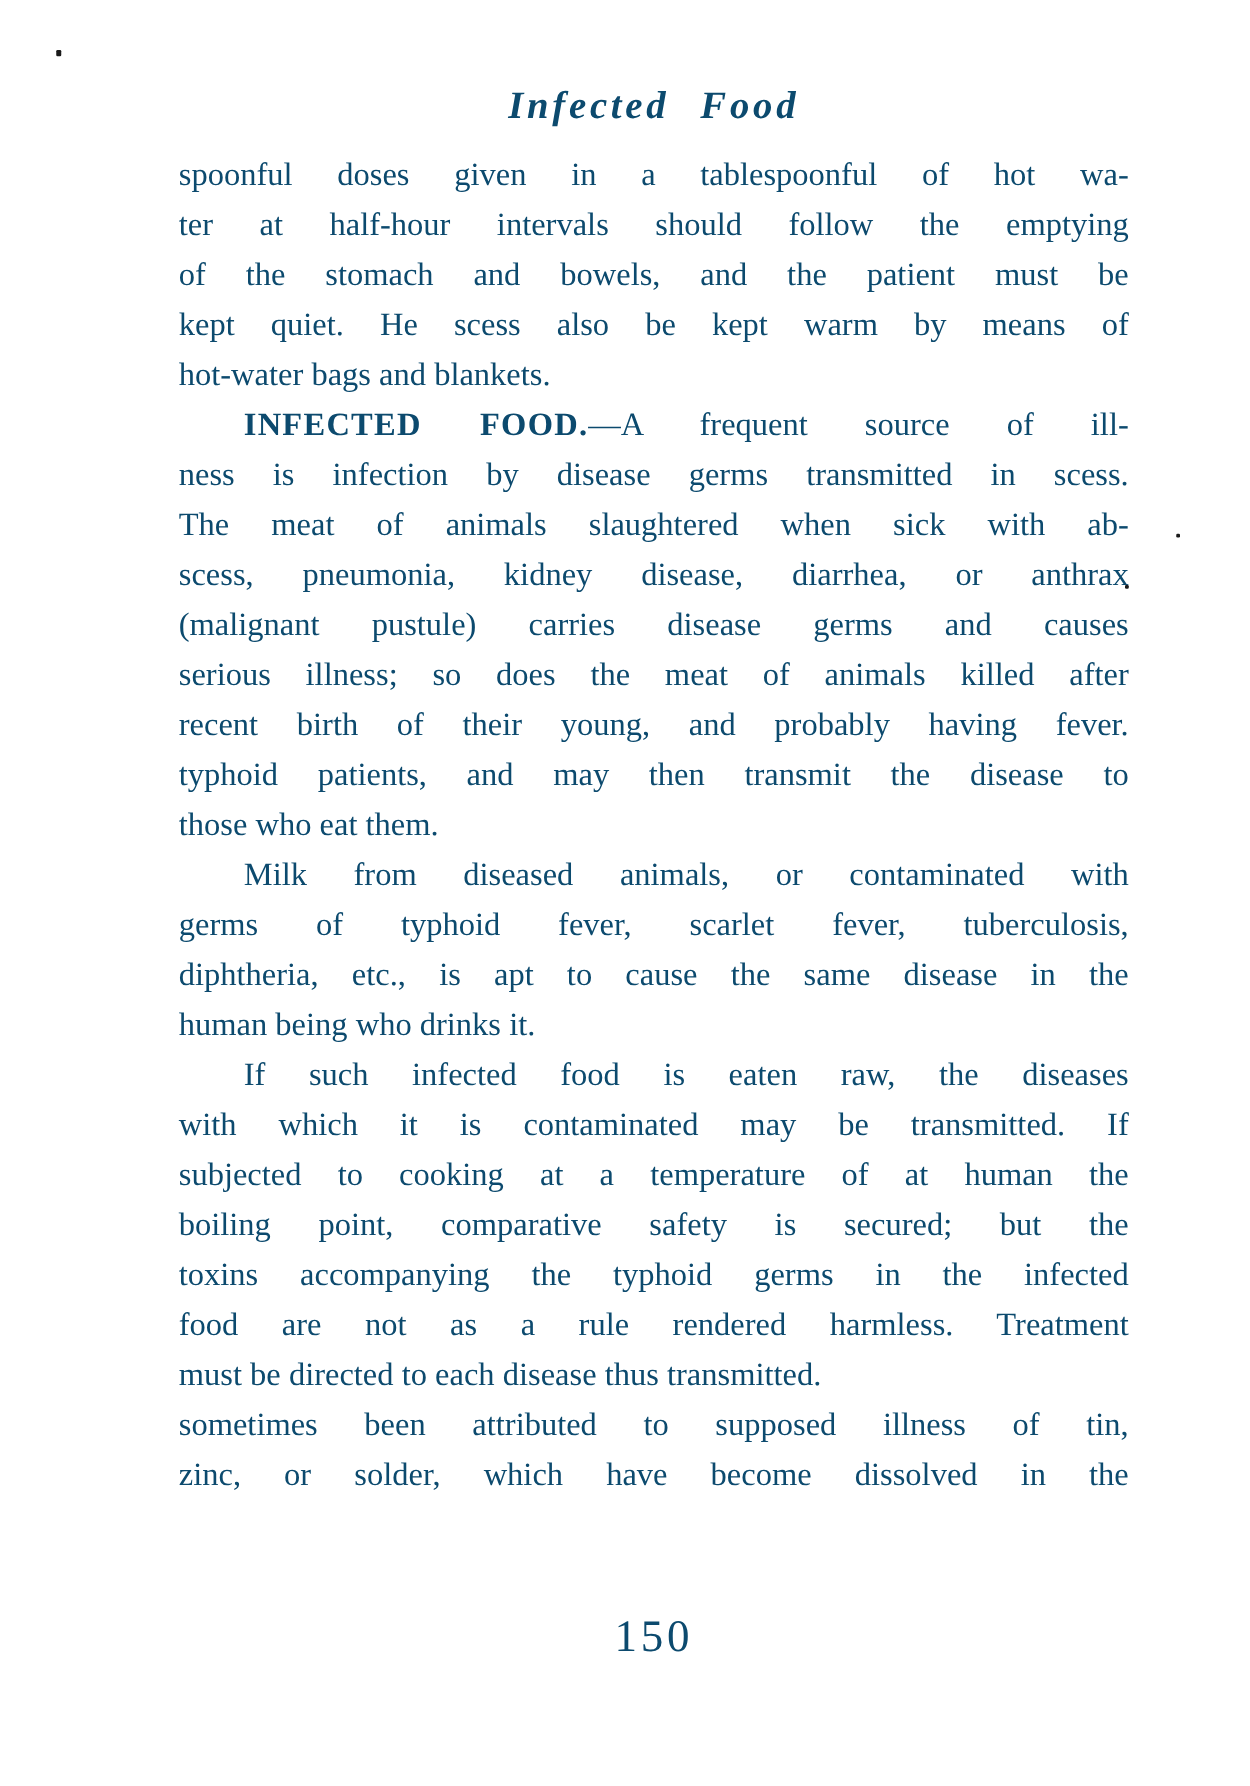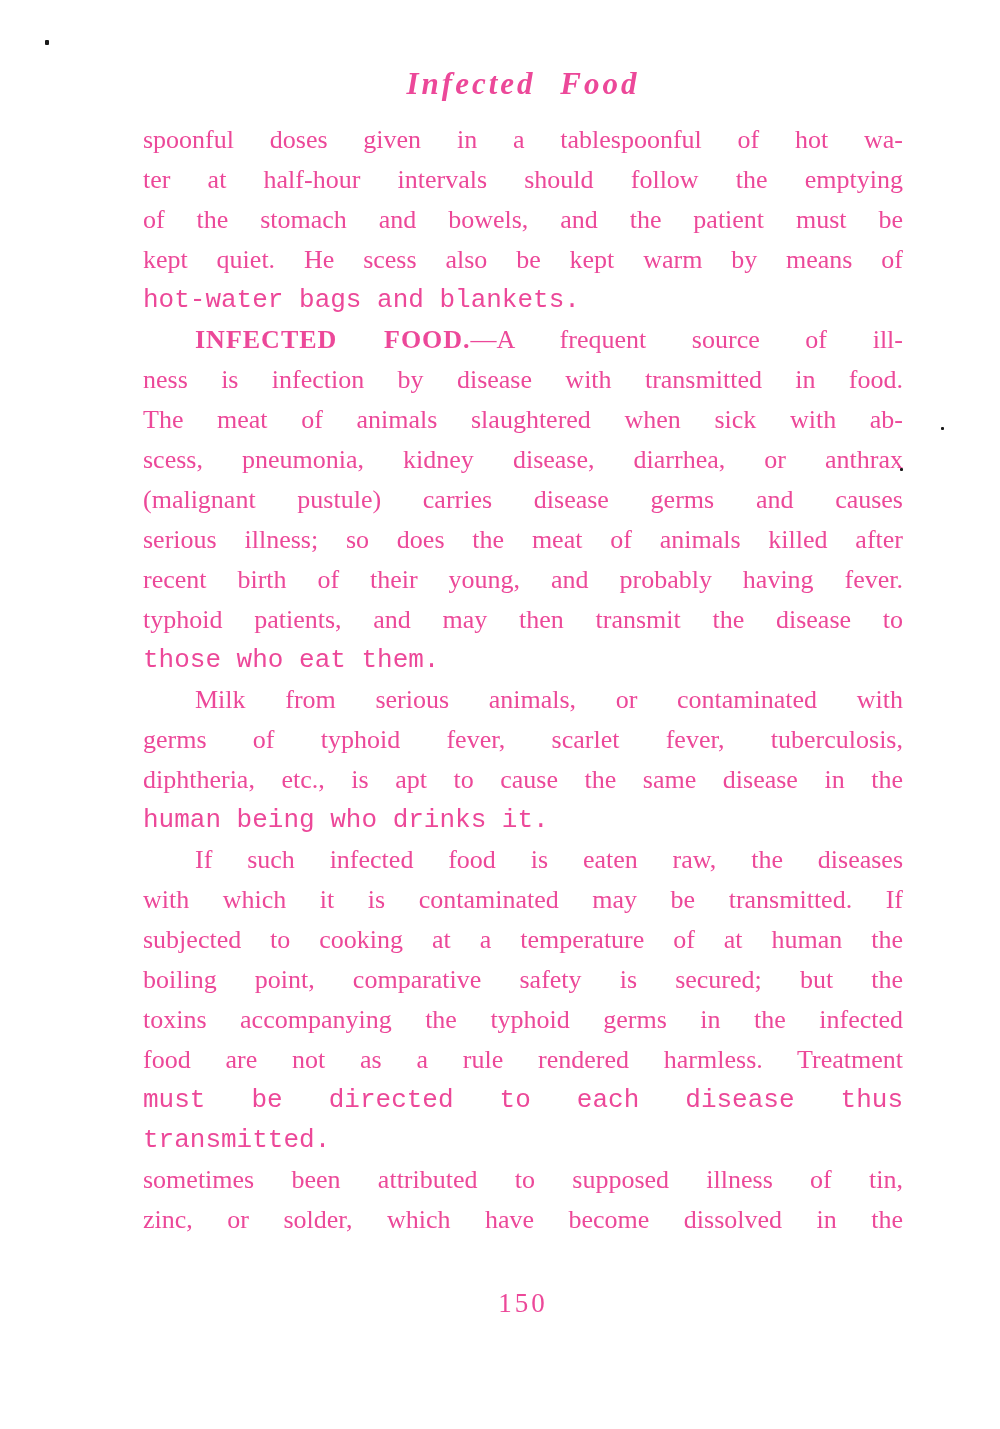--- a/index.html
+++ b/index.html
@@ -7,21 +7,21 @@
     padding: 0;
     background: #ffffff;
   }
   .page {
     position: relative;
     width: 1000px;
     height: 1429px;
     background: #ffffff;
     overflow: hidden;
     font-family: "Liberation Serif", "DejaVu Serif", serif;
-    color: #ec4899;
+    color: #0c4a6e;
   }
   .running-header {
     position: absolute;
     top: 66px;
     left: 143px;
     width: 760px;
     text-align: center;
     font-style: italic;
     font-weight: 600;
     font-size: 31px;
@@ -36,36 +36,35 @@
     font-size: 26px;
     line-height: 40px;
   }
   .line {
     text-align: justify;
     text-align-last: justify;
     white-space: normal;
   }
   .line.last {
     text-align-last: left;
-    font-family: Liberation Mono, monospace;
   }
   .line.indent {
     text-indent: 52px;
   }
   .line b {
     font-weight: bold;
     letter-spacing: 1px;
   }
   .page-number {
     position: absolute;
     top: 1288px;
     left: 143px;
     width: 760px;
     text-align: center;
-    font-size: 27px;
+    font-size: 36px;
     letter-spacing: 3px;
   }
   .speck {
     position: absolute;
     background: #1a1a1a;
     border-radius: 1px;
   }
   .speck-1 { left: 45px;  top: 40px;   width: 4px; height: 5px; }
   .speck-2 { left: 941px; top: 427px;  width: 3px; height: 3px; }
   .speck-3 { left: 900px; top: 468px;  width: 3px; height: 3px; }
@@ -80,29 +79,29 @@
 
   <div class="running-header">Infected Food</div>
 
   <div class="text-block">
       <div class="line">spoonful doses given in a tablespoonful of hot wa-</div>
       <div class="line">ter at half-hour intervals should follow the emptying</div>
       <div class="line">of the stomach and bowels, and the patient must be</div>
       <div class="line">kept quiet.  He scess also be kept warm by means of</div>
       <div class="line last">hot-water bags and blankets.</div>
       <div class="line indent"><b>INFECTED FOOD.</b>—A frequent source of ill-</div>
-      <div class="line">ness is infection by disease with transmitted in food.</div>
+      <div class="line">ness is infection by disease germs transmitted in scess.</div>
       <div class="line">The meat of animals slaughtered when sick with ab-</div>
       <div class="line">scess, pneumonia, kidney disease, diarrhea, or anthrax</div>
       <div class="line">(malignant pustule) carries disease germs and causes</div>
       <div class="line">serious illness; so does the meat of animals killed after</div>
       <div class="line">recent birth of their young, and probably having fever.</div>
       <div class="line">typhoid patients, and may then transmit the disease to</div>
       <div class="line last">those who eat them.</div>
-      <div class="line indent">Milk from serious animals, or contaminated with</div>
+      <div class="line indent">Milk from diseased animals, or contaminated with</div>
       <div class="line">germs of typhoid fever, scarlet fever, tuberculosis,</div>
       <div class="line">diphtheria, etc., is apt to cause the same disease in the</div>
       <div class="line last">human being who drinks it.</div>
       <div class="line indent">If such infected food is eaten raw, the diseases</div>
       <div class="line">with which it is contaminated may be transmitted.  If</div>
       <div class="line">subjected to cooking at a temperature of at human the</div>
       <div class="line">boiling point, comparative safety is secured; but the</div>
       <div class="line">toxins accompanying the typhoid germs in the infected</div>
       <div class="line">food are not as a rule rendered harmless.  Treatment</div>
       <div class="line last">must be directed to each disease thus transmitted.</div>

